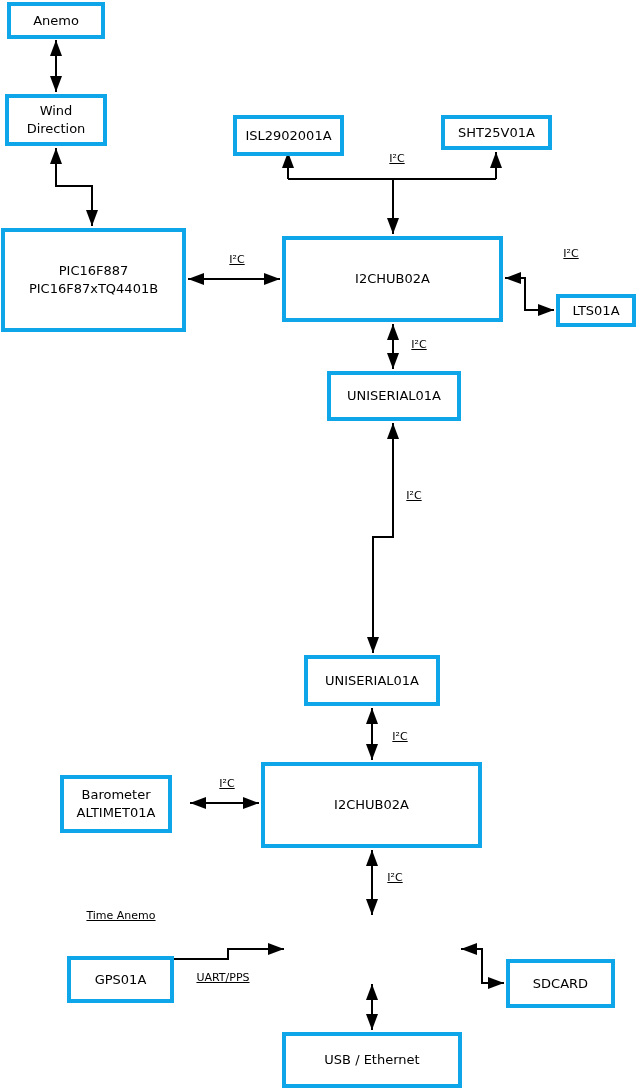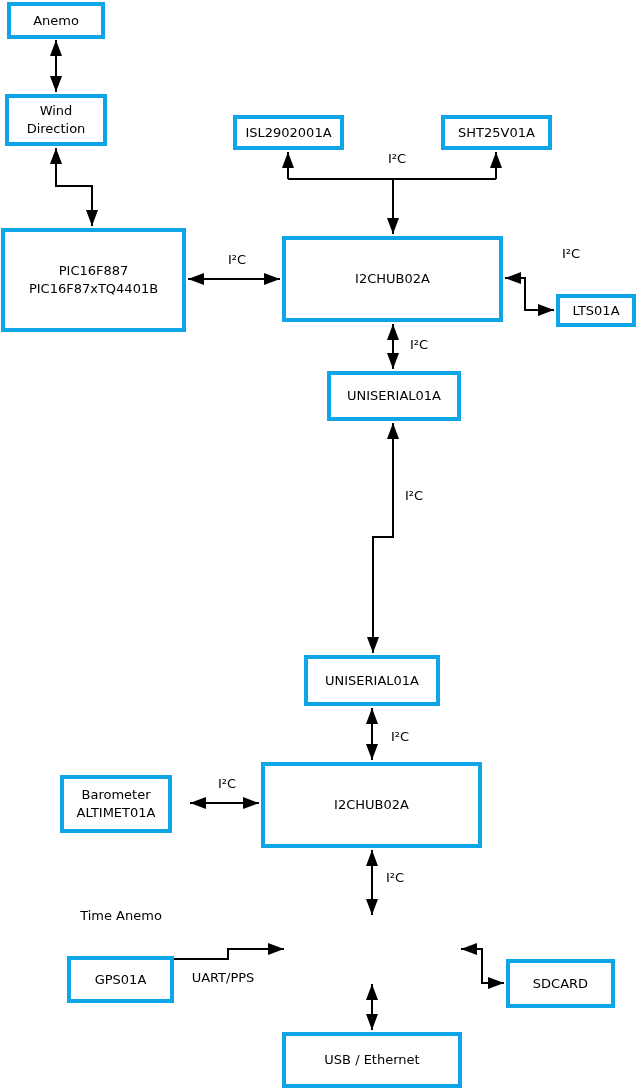--- a/index.html
+++ b/index.html
@@ -29,30 +29,31 @@
     display: flex;
     align-items: center;
     justify-content: center;
     text-align: center;
     font-size: 13px;
     line-height: 18px;
   }
   .node span { white-space: pre-line; }
   .elabel {
     position: absolute;
-    font-size: 13px;
+    font-size: 11px;
     line-height: 14px;
     white-space: nowrap;
     transform: translateX(-50%);
+    text-decoration: underline;
   }
   
   #n-anemo        { left: 7px;   top: 2px;    width: 98px;  height: 37px; }
   #n-wind         { left: 5px;   top: 94px;   width: 102px; height: 52px; }
   #n-pic          { left: 1px;   top: 228px;  width: 185px; height: 104px; }
-  #n-isl          { left: 233px; top: 115px;  width: 111px; height: 35px; }
+  #n-isl          { left: 233px; top: 115px;  width: 111px; height: 41px; }
   #n-sht          { left: 441px; top: 115px;  width: 111px; height: 35px; }
   #n-hub1         { left: 282px; top: 236px;  width: 221px; height: 86px; }
   #n-lts          { left: 556px; top: 294px;  width: 80px;  height: 33px; }
   #n-uniserial1   { left: 327px; top: 371px;  width: 134px; height: 50px; }
   #n-uniserial2   { left: 304px; top: 655px;  width: 136px; height: 51px; }
   #n-barometer    { left: 60px;  top: 775px;  width: 112px; height: 58px; }
   #n-hub2         { left: 261px; top: 762px;  width: 221px; height: 86px; }
   #n-gps          { left: 67px;  top: 956px;  width: 107px; height: 47px; }
   #n-armpc        { left: 286px; top: 917px;  width: 173px; height: 65px; }
   #n-sdcard      { left: 506px; top: 959px;  width: 109px; height: 49px; text-align: right; }

